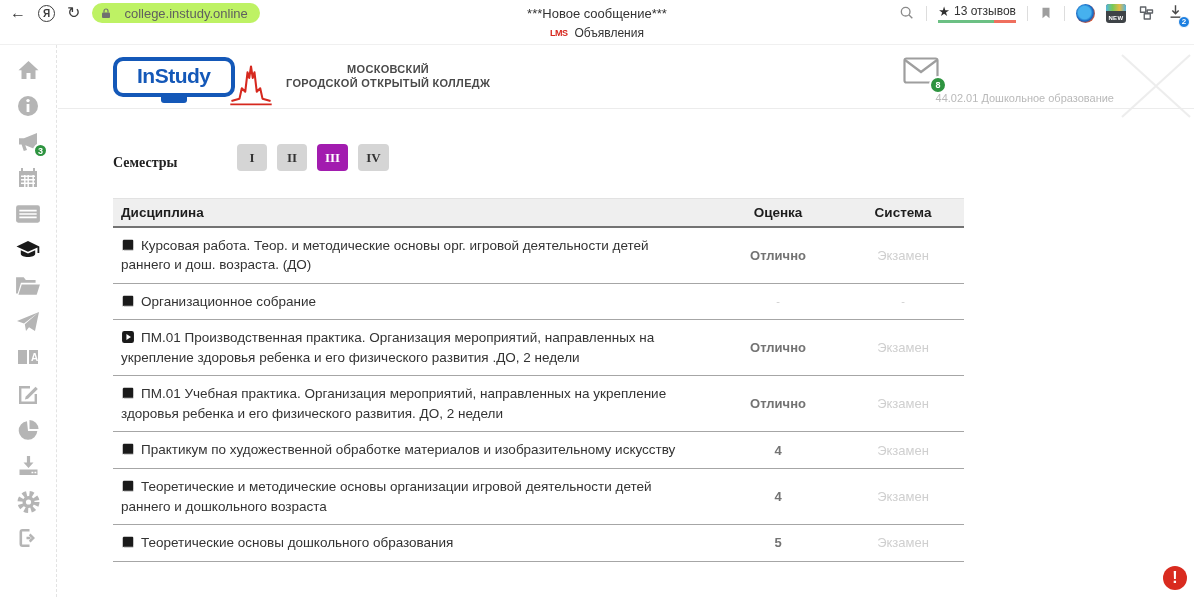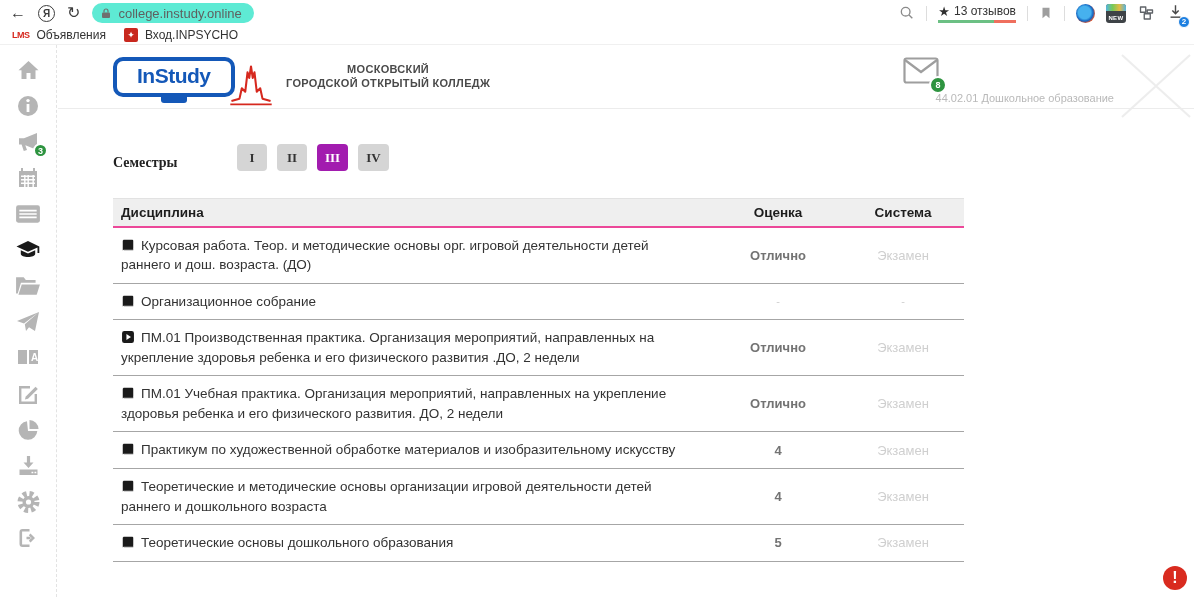--- a/index.html
+++ b/index.html
@@ -6,21 +6,21 @@
   html,body { margin:0; padding:0; }
   body {
     width:1194px; height:597px; position:relative; overflow:hidden;
     background:#fff; font-family:"Liberation Sans", sans-serif; color:#222;
   }
   
   .chrome { height:26px; display:flex; align-items:center; padding:0 10px; gap:12px; position:relative; background:#fff; }
   .nav-glyph { font-size:16px; color:#3c3c3c; line-height:1; cursor:pointer; }
   .ya-circle { width:17px; height:17px; border:1.6px solid #3c3c3c; border-radius:50%;
                display:flex; align-items:center; justify-content:center; font-size:10px; font-weight:bold; color:#3c3c3c; }
-  .addr { display:flex; align-items:center; gap:6px; background:#5eead4; border-radius:12px; height:20px; padding:0 12px 0 8px; }
+  .addr { display:flex; align-items:center; gap:12px; background:#bef264; border-radius:12px; height:20px; padding:0 12px 0 8px; }
   .addr-url { font-size:13px; color:#5f5f5f; }
   .tab-title { position:absolute; left:0; right:0; text-align:center; font-size:13px; color:#333; pointer-events:none; }
   .chrome-right { margin-left:auto; display:flex; align-items:center; gap:11px; z-index:2; }
   .vsep { width:1px; height:15px; background:#ddd; }
   .reviews { display:flex; flex-direction:column; align-items:center; }
   .reviews-line { display:flex; align-items:center; gap:4px; font-size:12px; color:#333; }
   .star { font-size:13px; color:#2f2f2f; }
   .rev-underline { width:100%; height:3px; margin-top:1px; display:flex; }
   .rev-underline .g { flex:0 0 72%; background:#6cc084; }
   .rev-underline .r { flex:1; background:#ef6f5e; }
@@ -28,21 +28,21 @@
     background: radial-gradient(circle at 45% 45%, #46b1ee 0 42%, #1565c0 58%, #e4572e 72%, #f7a12c 85%, #e23a86 100%); }
   .newicon { width:20px; height:19px; background:#3e4347; border-radius:3px; position:relative; overflow:hidden;
     display:flex; align-items:flex-end; justify-content:center; }
   .newicon .strip { position:absolute; top:0; left:0; right:0; height:7px;
     background:linear-gradient(90deg,#57c1f0,#7ed957,#f7c744,#57c1f0); opacity:.9; }
   .newicon .txt { position:relative; font-size:6px; font-weight:bold; color:#fff; letter-spacing:.4px; padding-bottom:2px; }
   .dl-wrap { position:relative; }
   .badge-blue { position:absolute; right:-6px; bottom:-4px; background:#1d7fe0; color:#fff; font-size:8px; font-weight:bold;
     width:12px; height:12px; border-radius:50%; display:flex; align-items:center; justify-content:center; border:1.5px solid #fff; }
   
-  .bookmarks { height:19px; display:flex; align-items:center; gap:18px; padding:0 12px; border-bottom:1px solid #f0f0f0; }
+  .bookmarks { height:19px; display:flex; align-items:center; gap:18px; padding:0 12px; border-bottom:1px solid #f0f0f0;flex-direction:column; }
   .bm { display:flex; align-items:center; gap:7px; font-size:12px; color:#333; cursor:pointer; }
   .bm-lms { color:#d6281e; font-weight:bold; font-size:9px; letter-spacing:-0.5px; }
   .bm-red { width:14px; height:14px; background:#c8281e; border-radius:2px; display:flex; align-items:center; justify-content:center;
     color:#fff; font-size:9px; }
   
   .app { position:absolute; top:45px; left:0; right:0; bottom:0; background:#fff; }
   .sidebar { position:absolute; left:0; top:0; bottom:0; width:57px; border-right:1px dashed #e3e3e3;
     display:flex; flex-direction:column; align-items:center; padding-top:11px; gap:9px; }
   .sb-item { width:28px; height:27px; display:flex; align-items:center; justify-content:center; position:relative; cursor:pointer; }
   .sb-item svg { fill:#b5b5b5; }
@@ -66,21 +66,21 @@
   .header-divider { position:absolute; top:63px; left:0; right:0; border-top:1px solid #ececec; }
   
   .semesters { position:absolute; left:55px; top:99px; display:flex; align-items:flex-end;font-family:Liberation Serif, serif; }
   .sem-label { font-size:14px; font-weight:bold; color:#222; width:80px; }
   .sem-btns { display:flex; gap:10px; margin-left:44px; }
   .sem-btn { min-width:30px; height:27px; padding:0 8px; border:none; border-radius:4px; background:#d5d5d5;
     color:#333; font-weight:bold; font-size:13px; font-family:inherit; cursor:pointer; }
   .sem-btn.active { background:#a21caf; color:#fff; }
   
   .grades { position:absolute; left:55px; top:153px; width:851px; border-collapse:collapse; }
-  .grades thead th { background:#efefef; border-top:1px solid #e2e2e2; border-bottom:2px solid #ec4899;
+  .grades thead th { background:#efefef; border-top:1px solid #e2e2e2; border-bottom:2px solid #737373;
     font-size:13.5px; font-weight:bold; color:#1d1d1d; height:28px; padding:0 8px;margin-top:44px; }
   .grades thead th:first-child { text-align:left; }
   .grades td { border-bottom:1px solid #a6a6a6; vertical-align:middle; }
   .td-name { width:601px; font-size:13.5px; color:#333; padding:8px 14px 8px 8px; line-height:1.45; }
   .td-name svg { vertical-align:-2px; margin-right:6px; }
   .td-grade { width:128px; text-align:center; font-size:13px; font-weight:bold; color:#737373; }
   .td-system { width:122px; text-align:center; font-size:13px; color:#cfcfcf; }
   .muted { color:#cfcfcf !important; font-weight:normal !important; font-size:11px !important; }
   
   .alert { position:absolute; right:7px; bottom:7px; width:24px; height:24px; border-radius:50%;
@@ -94,20 +94,21 @@
   <span class="nav-glyph">←</span>
   <span class="ya-circle">Я</span>
   <span class="nav-glyph">↻</span>
   <div class="addr">
     <svg width="12" height="13" viewBox="0 0 24 24">
       <rect x="4" y="10" width="16" height="11" rx="2" fill="#6f6f6f"></rect>
       <path d="M8 10V7a4 4 0 0 1 8 0v3" fill="none" stroke="#6f6f6f" stroke-width="2.4"></path>
     </svg>
     <span class="addr-url">college.instudy.online</span>
   </div>
+  <div class="tab-title">***Новое сообщение***</div>
   <div class="chrome-right">
     <svg width="16" height="16" viewBox="0 0 24 24">
       <circle cx="10" cy="10" r="6.5" fill="none" stroke="#8a8a8a" stroke-width="2"></circle>
       <path d="M15 15l5 5" stroke="#8a8a8a" stroke-width="2"></path>
     </svg>
     <div class="vsep"></div>
     <div class="reviews">
       <div class="reviews-line">
         <span class="star">★</span>
         <span>13 отзывов</span>

